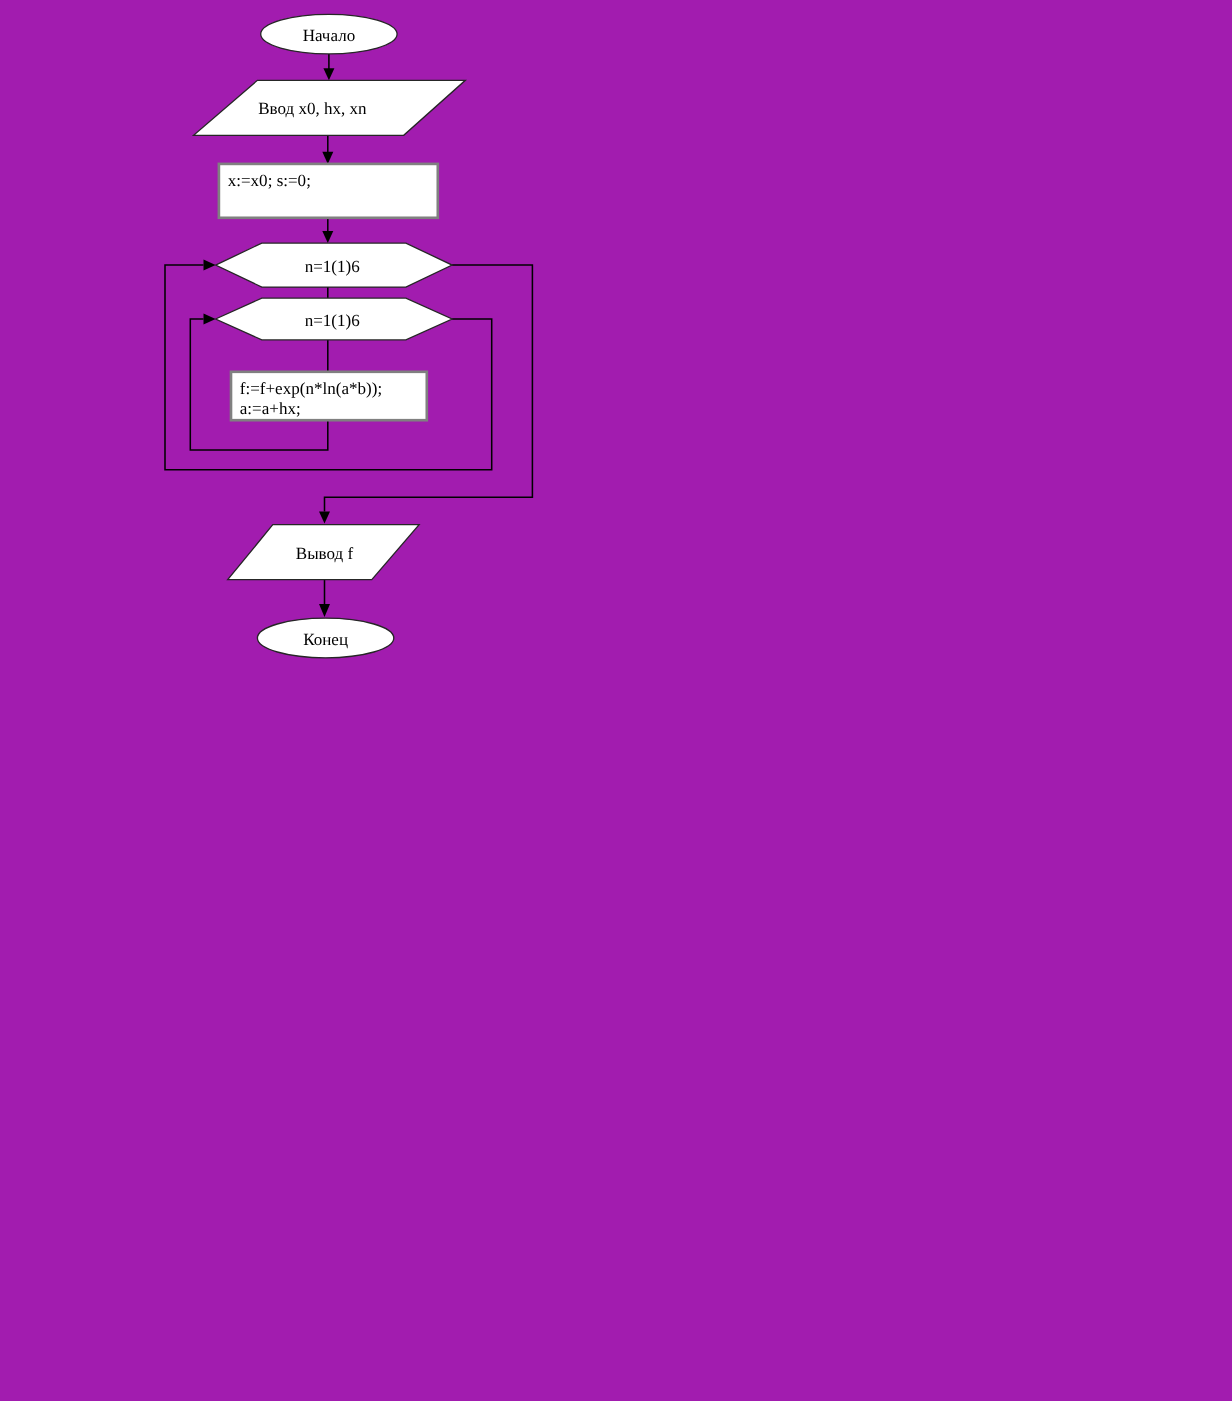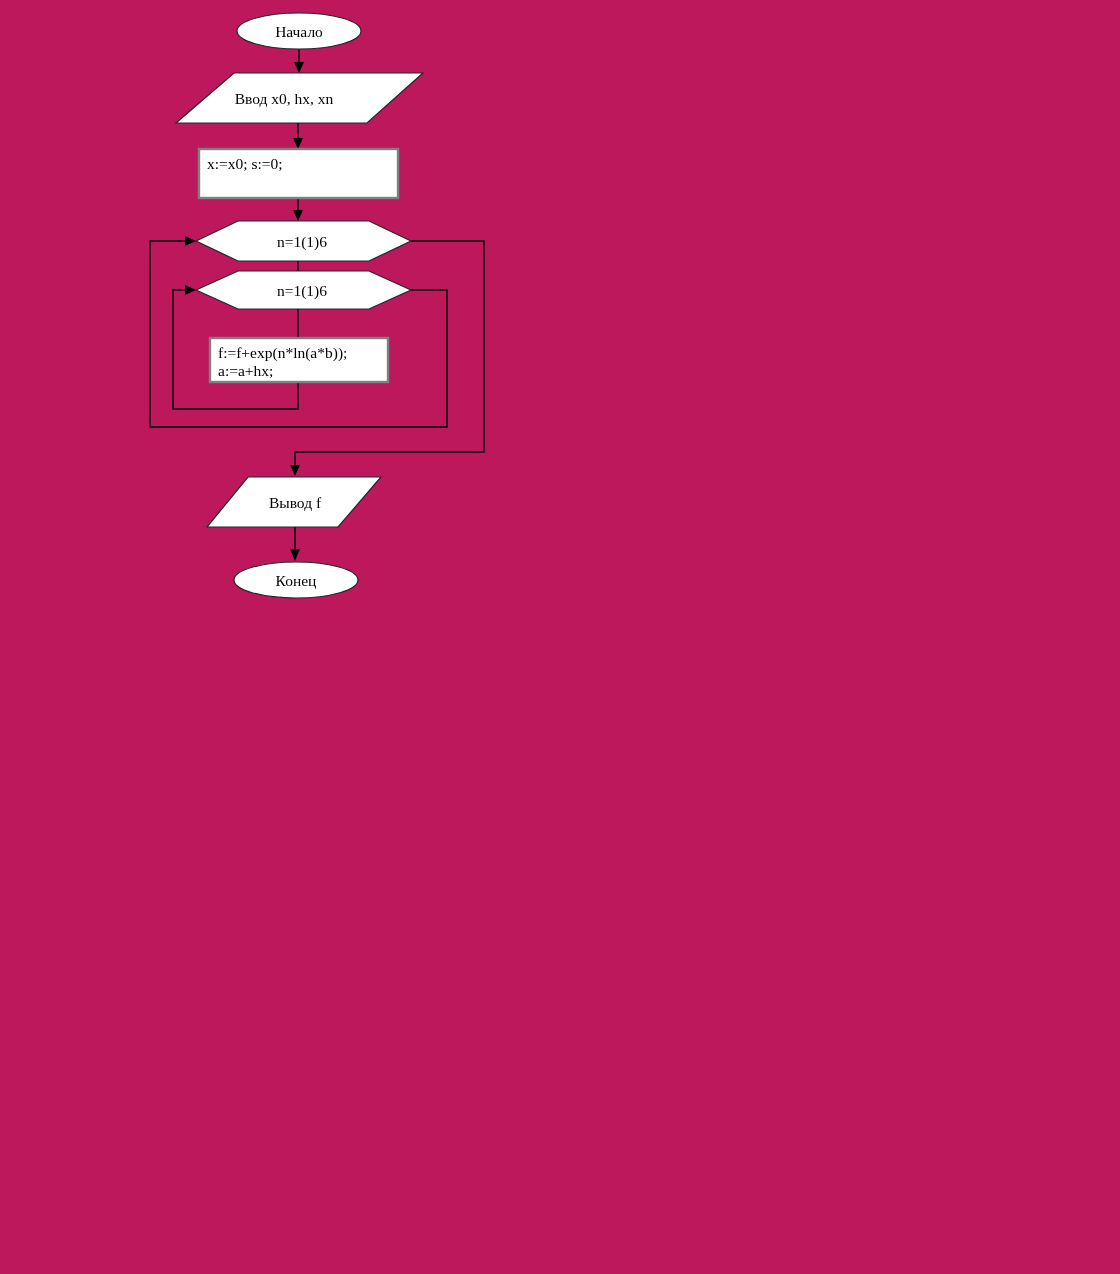--- a/index.html
+++ b/index.html
@@ -4,21 +4,21 @@
 <style>
   html, body {
     margin: 0;
     padding: 0;
     background: #ffffff;
   }
   .canvas {
     position: relative;
     width: 1120px;
     height: 1274px;
-    background: #be185d;
+    background: #a21caf;
     overflow: hidden;
   }
   svg.flowchart {
     position: absolute;
     left: 0;
     top: 0;
   }
   .shape-thin {
     fill: #ffffff;
     stroke: #262626;

